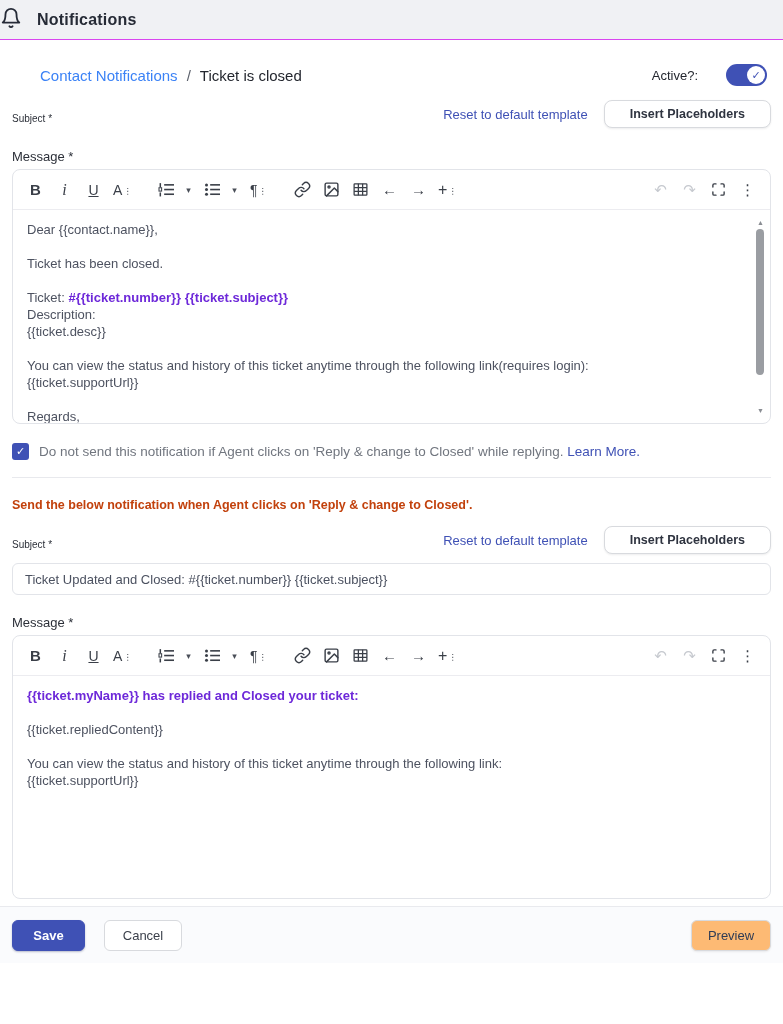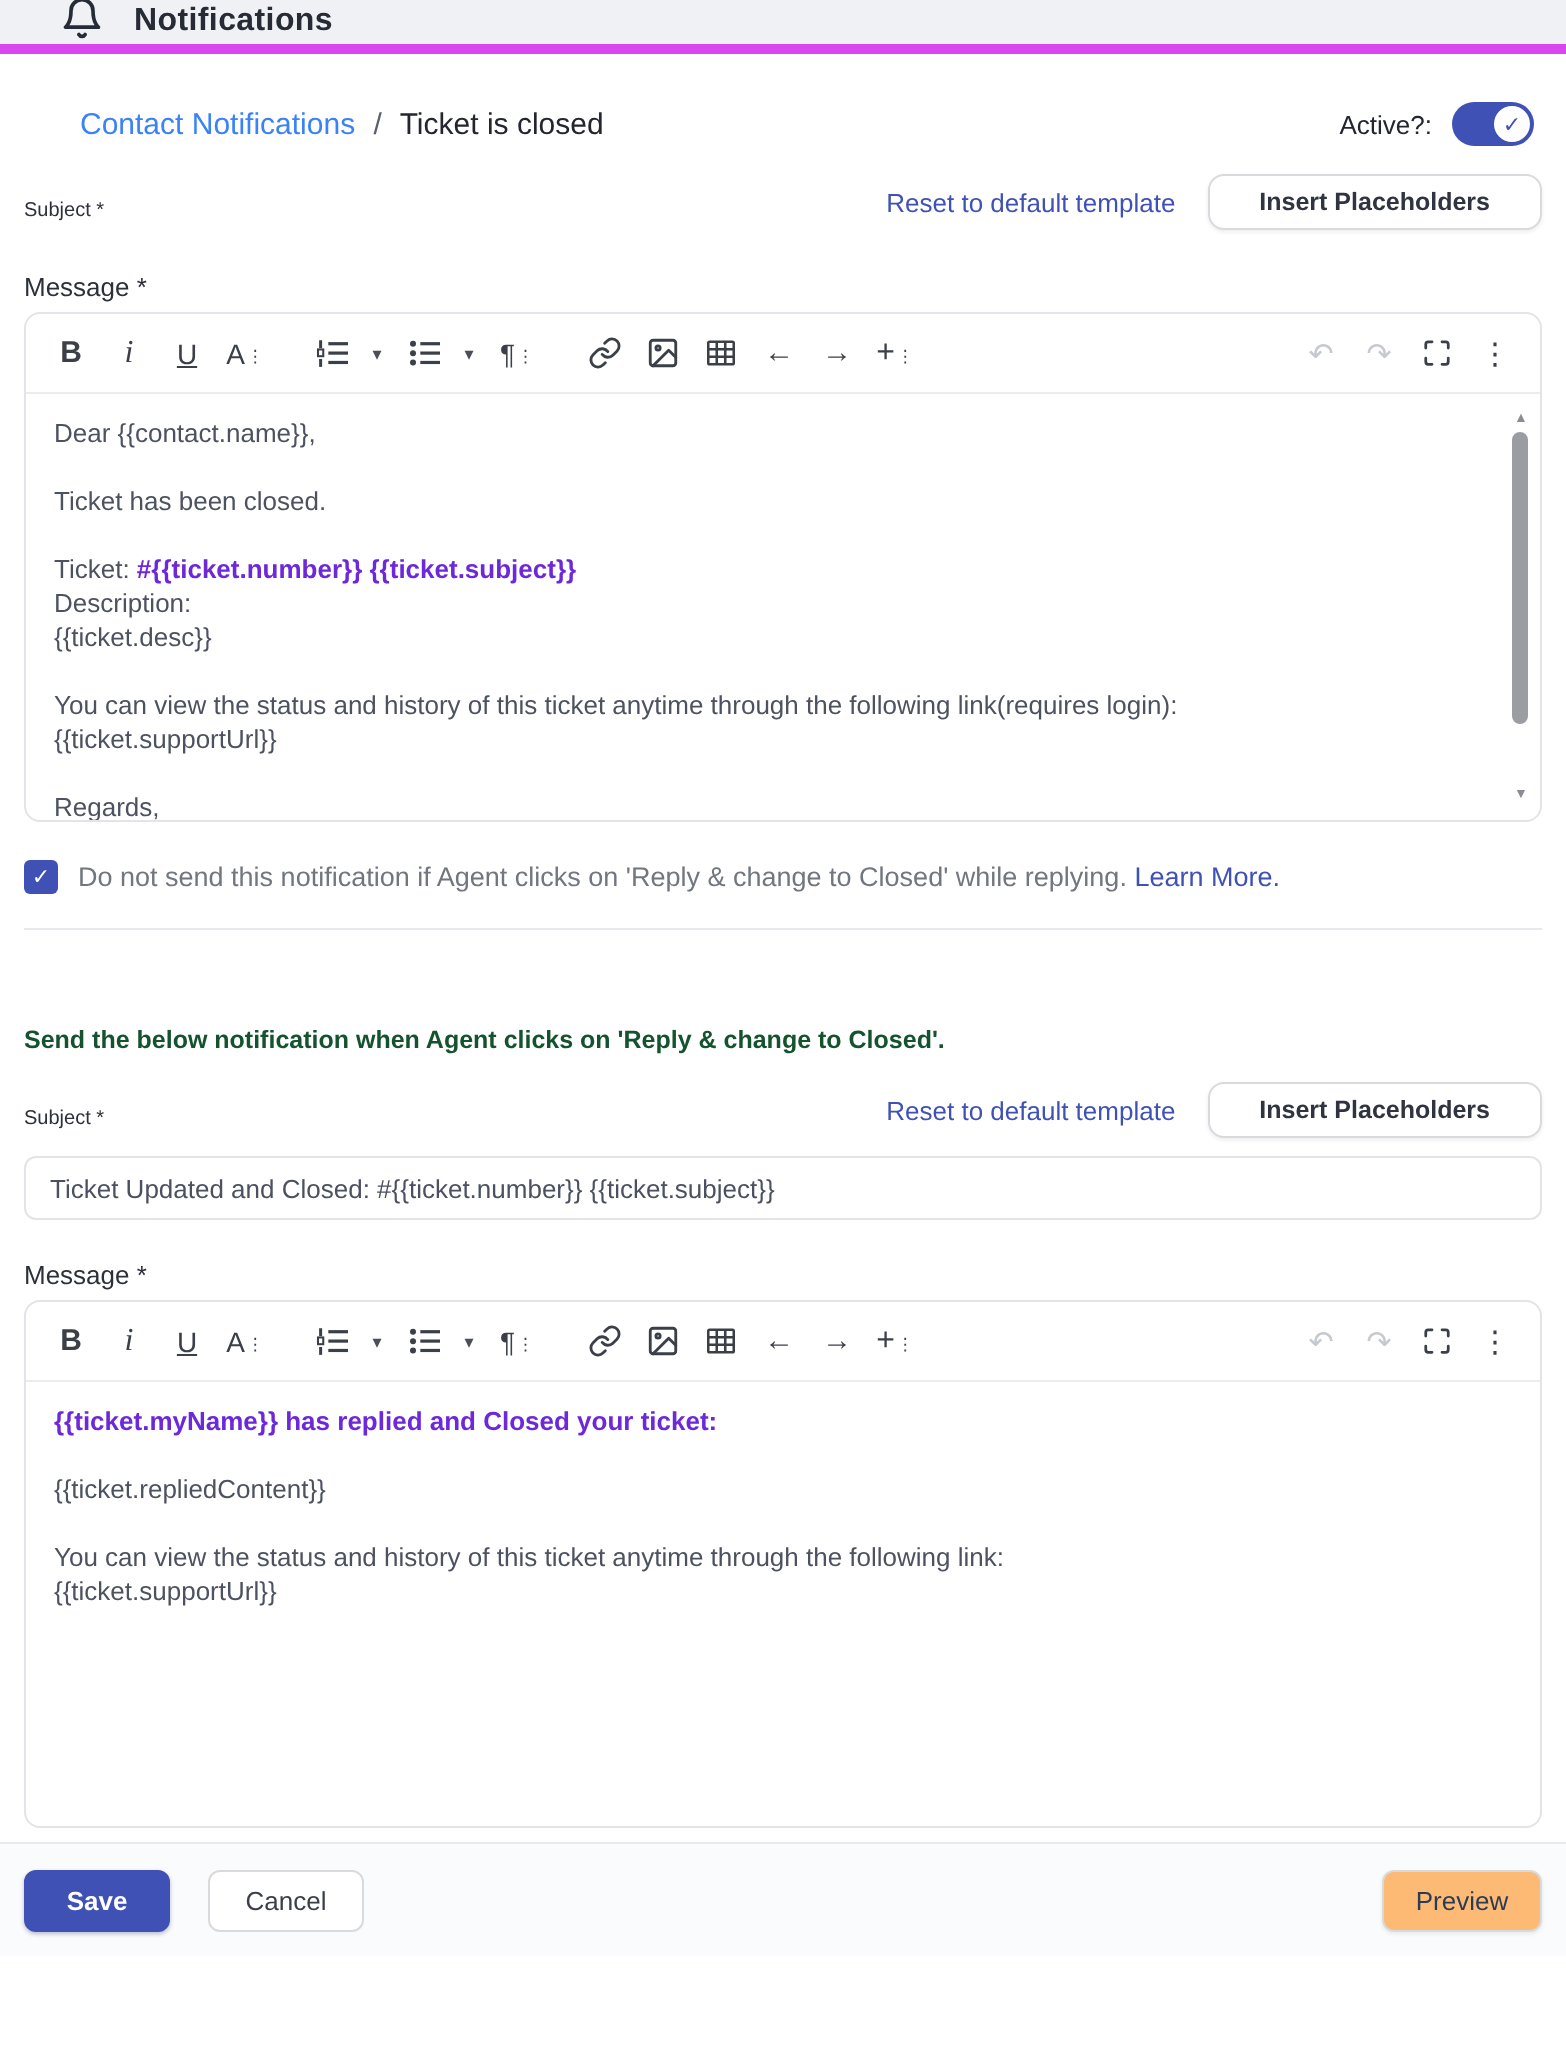--- a/index.html
+++ b/index.html
@@ -1,32 +1,32 @@
 <!DOCTYPE html>
 <html><head>
 <meta charset="utf-8">
 <style>
   * { margin:0; padding:0; box-sizing:border-box; }
   html,body { width:783px; height:1024px; background:#fff;
     font-family:"Liberation Sans","DejaVu Sans",sans-serif; color:#23262e; }
 
   
-  .hdr { height:27px; background:#f0f1f4; border-bottom:5px solid #d946ef;
-    display:flex; align-items:center; padding-left:30px; gap:15px; }
+  .hdr { height:40px; background:#f0f1f4; border-bottom:1px solid #d946ef;
+    display:flex; align-items:center; gap:15px; }
   .hdr-title { font-size:16px; font-weight:700; color:#262b36; letter-spacing:.2px; }
 
   .main { padding:0 12px; }
 
   
   .crumb-row { margin-top:23px; height:24px; display:flex; align-items:center; justify-content:space-between; }
   .crumb { font-size:15px; }
   .crumb a { color:#3b82f6; text-decoration:none; font-weight:400;margin-left:28px; }
   .crumb .sep { color:#5b606b; margin:0 5px; font-weight:400; }
   .crumb .cur { color:#23262e; }
-  .active-wrap { display:flex; align-items:center; gap:10px; padding-right:4px; }
+  .active-wrap { display:flex; align-items:center; gap:28px; padding-right:4px; }
   .active-label { font-size:13px; color:#23262e; }
   .toggle { width:41px; height:22px; background:#3f51b5; border-radius:11px; position:relative; cursor:pointer; }
   .toggle .knob { position:absolute; top:2px; right:2px; width:18px; height:18px; background:#fff;
     border-radius:50%; display:flex; align-items:center; justify-content:center;
     color:#3f51b5; font-size:11px; font-weight:700; }
 
   
   .field-head { margin-top:13px; height:28px; display:flex; align-items:flex-end; justify-content:space-between; }
   .field-label { font-size:10px; color:#2c3039; padding-bottom:4px; }
   .head-right { display:flex; align-items:center; gap:16px; }
@@ -81,21 +81,21 @@
 
   
   .chk-row { margin-top:19px; display:flex; align-items:flex-start; gap:10px; }
   .chk { width:17px; height:17px; background:#3f51b5; border-radius:3px; flex:0 0 auto;
     display:flex; align-items:center; justify-content:center; color:#fff; font-size:11px; cursor:pointer; }
   .chk-text { font-size:13.5px; color:#71767f; padding-top:1px; }
   .chk-text a { color:#3f51b5; text-decoration:none; }
 
   .divider { margin-top:17px; border-top:1px solid #e8e9ed; height:0; }
 
-  .sect-heading { margin-top:48px; font-size:12.5px; font-weight:700; color:#14532d; height:15px; }
+  .sect-heading { margin-top:20px; font-size:12.5px; font-weight:700; color:#c2410c; height:15px; }
 
   
   .footer { margin-top:7px; border-top:1px solid #e9eaee; background:#fafbfd; height:57px;
     display:flex; align-items:center; padding:0 12px; gap:19px; }
   .btn { font-size:13px; border-radius:6px; padding:7px 0; cursor:pointer; text-align:center;
     font-family:"Liberation Sans","DejaVu Sans",sans-serif; }
   .btn-save { width:73px; background:#3f51b5; color:#fff; border:1px solid #3f51b5; font-weight:700;
     box-shadow:0 1px 2px rgba(30,40,90,.3); }
   .btn-cancel { width:78px; background:#fff; color:#3a3f4a; border:1px solid #d8dade; }
   .btn-preview { width:80px; background:#fdba74; color:#2e3b55; border:1px solid #d8dade;

